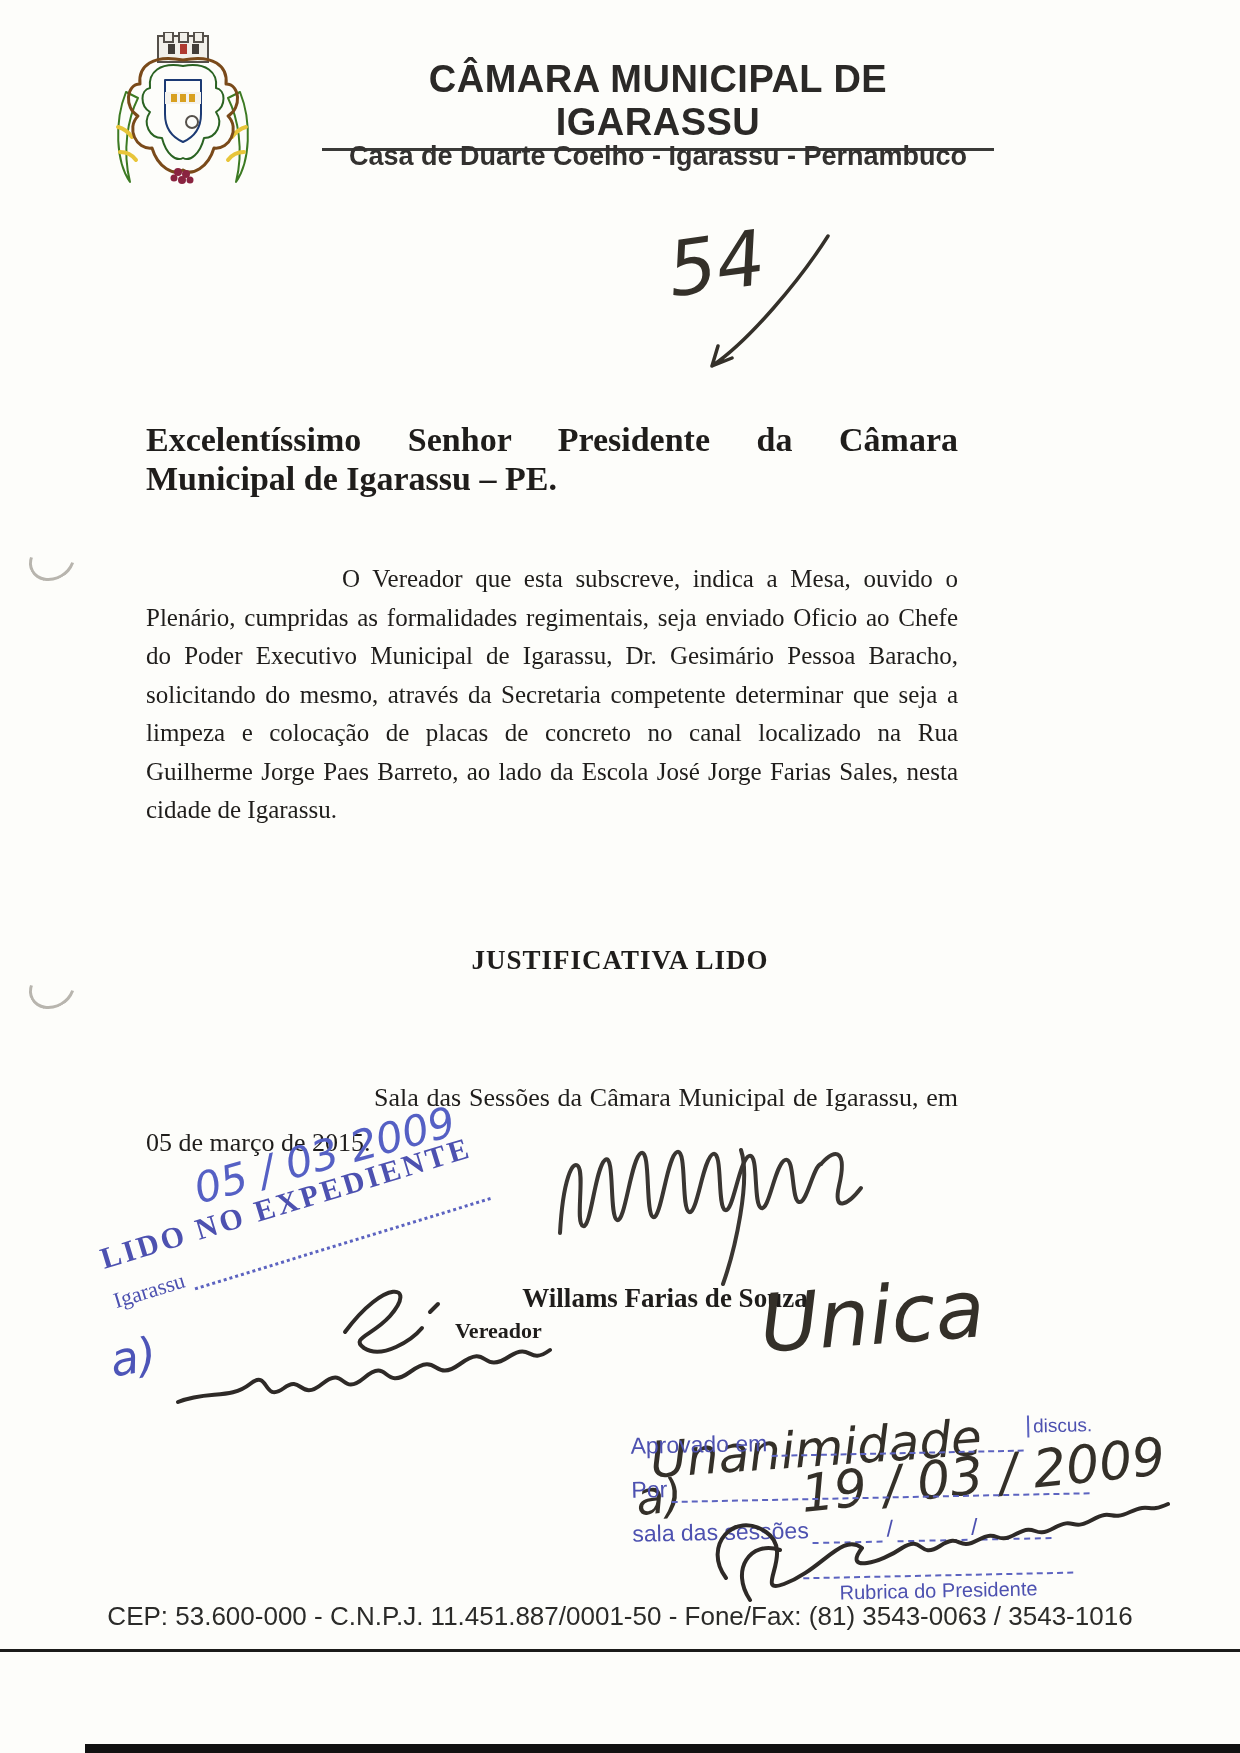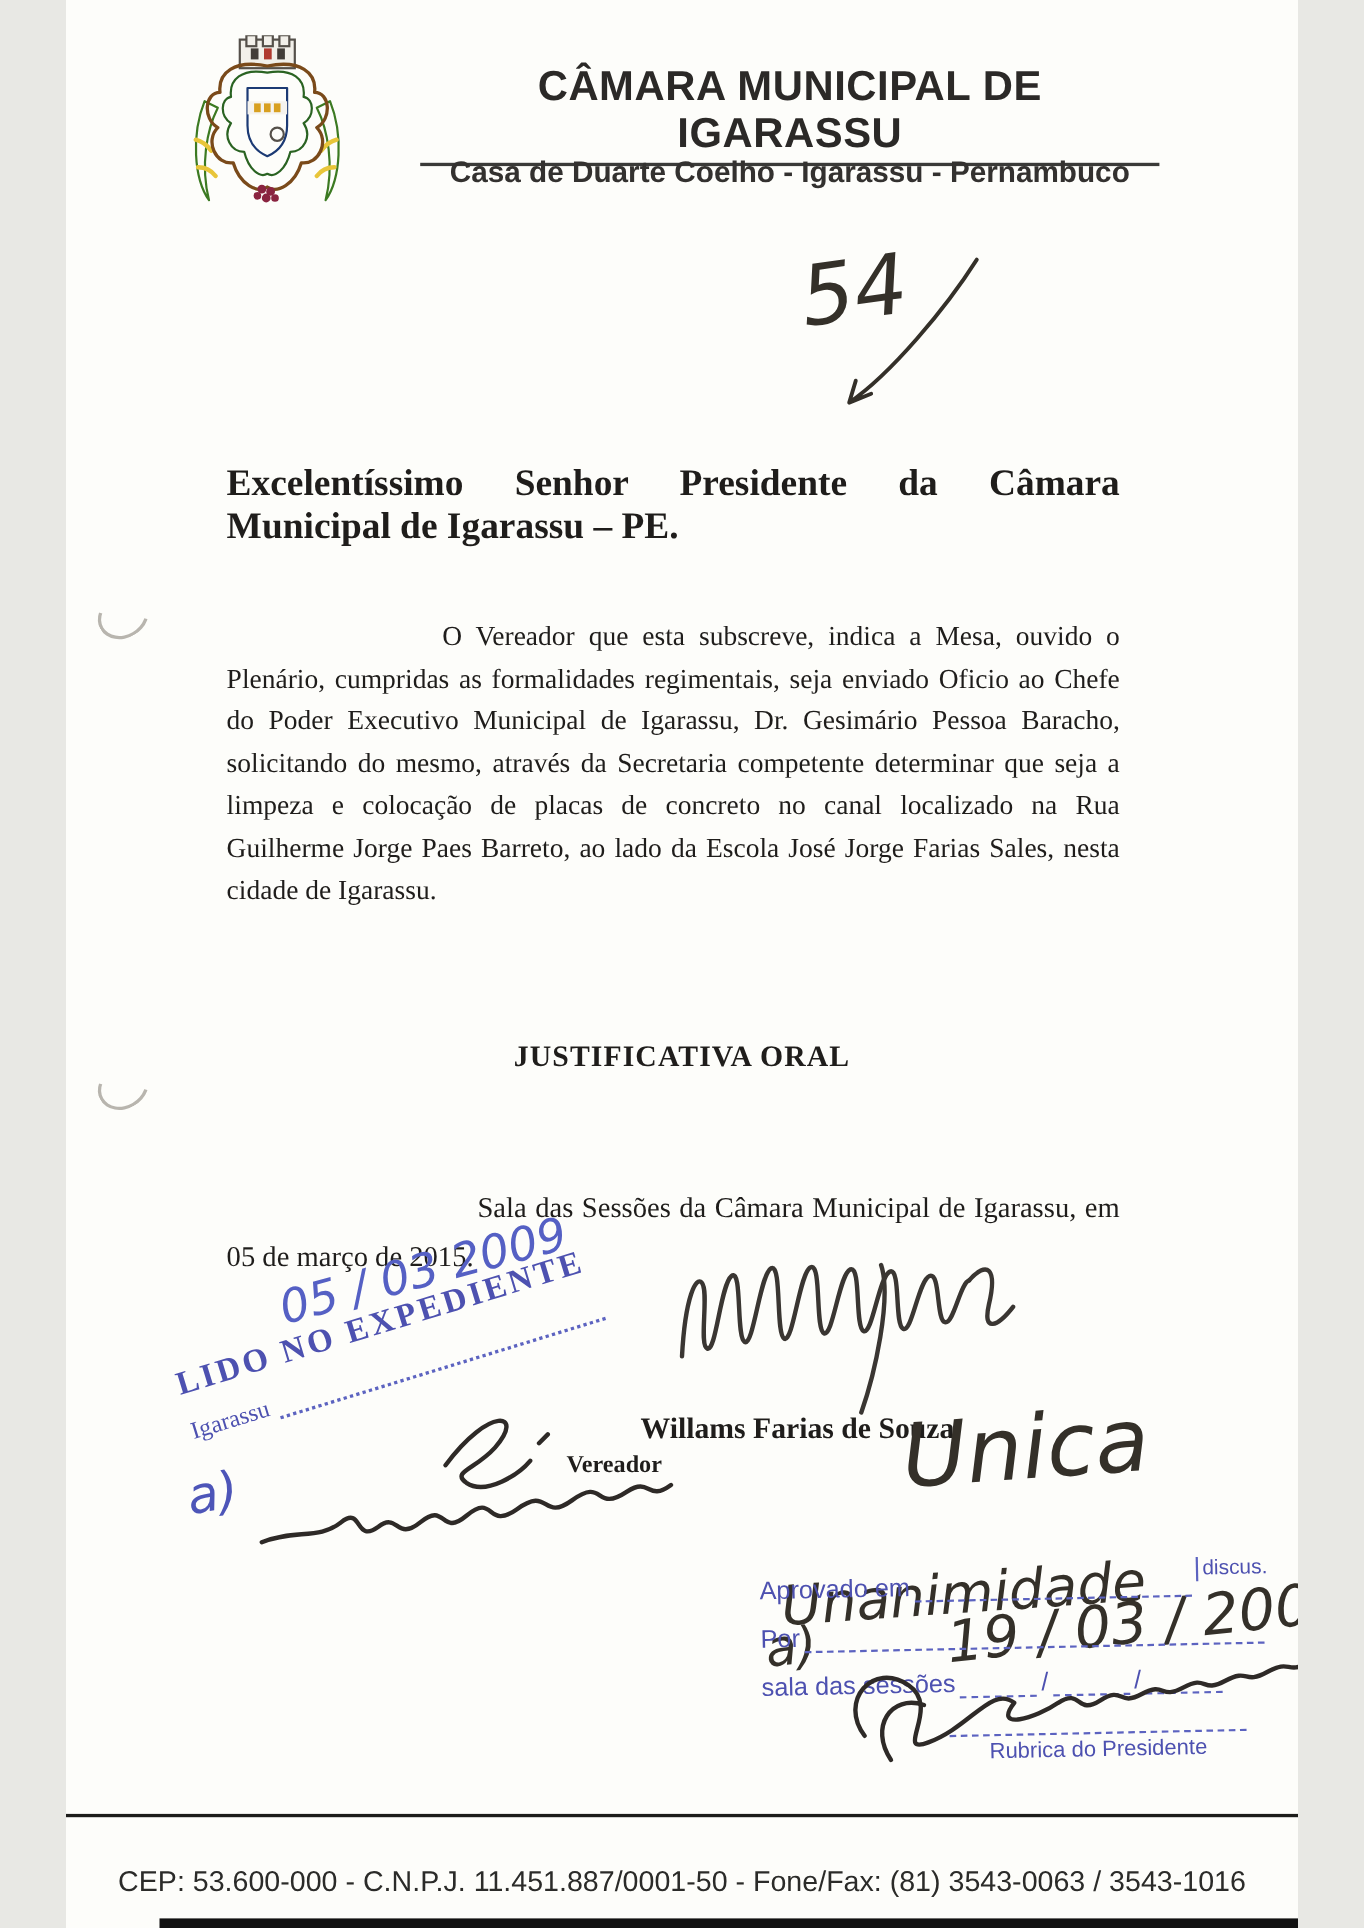--- a/index.html
+++ b/index.html
@@ -1,16 +1,16 @@
 <!DOCTYPE html>
 <html><head>
 <meta charset="utf-8">
 <style>
   html,body{margin:0;padding:0;background:#e8e8e4;}
-  .page{position:relative;width:1120px;height:1753px;margin:0 auto;background:#fdfdfa;overflow:hidden;
+  .page{position:relative;width:1240px;height:1753px;margin:0 auto;background:#fdfdfa;overflow:hidden;
         font-family:"Liberation Serif",serif;color:#1f1d1b;}
   .abs{position:absolute;}
 
   
   .hdr-title{left:322px;top:58px;width:672px;font-family:"Liberation Sans",sans-serif;
              font-weight:bold;font-size:38px;letter-spacing:.5px;color:#2b2927;
              border-bottom:3px solid #3a3a38;padding-bottom:4px;text-align:center;}
   .hdr-sub{left:322px;top:122px;width:672px;font-family:"Liberation Sans",sans-serif;
            font-weight:bold;font-size:27px;color:#33312f;text-align:center;margin-top:19px;}
 
@@ -54,21 +54,21 @@
   .hand-a1{left:110px;top:1330px;font-size:46px;color:#4d55b8;transform:rotate(-10deg);}
   .hand-a2{left:636px;top:1470px;font-size:46px;transform:rotate(-6deg);}
 
   
   svg path{fill:none;stroke-linecap:round;stroke-linejoin:round;}
 
   
   .foot-rule{left:0;top:1649px;width:1240px;height:3px;background:#1c1c1a;}
   .foot-l1{left:0;top:1660px;width:100%;text-align:center;font-family:"Liberation Sans",sans-serif;
            font-size:26px;color:#2b2b29;}
-  .foot-l2{left:0;top:1695px;width:100%;text-align:center;font-family:"Liberation Sans",sans-serif;
+  .foot-l2{left:0;top:1601px;width:100%;text-align:center;font-family:"Liberation Sans",sans-serif;
            font-size:26px;color:#2b2b29;}
   .foot-bar{left:85px;top:1744px;width:1155px;height:9px;background:#111;}
 
   
   .punch{width:42px;height:34px;border:3px solid #b8b5ae;border-radius:50%;
          border-top-color:transparent;border-right-color:transparent;transform:rotate(-30deg);}
 </style>
 </head>
 <body>
 
@@ -116,21 +116,21 @@
   <div class="abs" style="left:660px;top:230px;width:180px;height:150px;">
     <svg width="180" height="150" viewBox="0 0 180 150">
       <path d="M168,6 C140,50 90,110 52,136 M52,136 l20,-8 M52,136 l6,-20" stroke="#343029" stroke-width="3.5"></path>
     </svg>
   </div>
 
   <div class="abs salutation">Excelentíssimo Senhor Presidente da Câmara Municipal de Igarassu – PE.</div>
 
   <div class="abs body-par">O Vereador que esta subscreve, indica a Mesa, ouvido o Plenário, cumpridas as formalidades regimentais, seja enviado Oficio ao Chefe do Poder Executivo Municipal de Igarassu, Dr. Gesimário Pessoa Baracho, solicitando do mesmo, através da Secretaria competente determinar que seja a limpeza e colocação de placas de concreto no canal localizado na Rua Guilherme Jorge Paes Barreto, ao lado da Escola José Jorge Farias Sales, nesta cidade de Igarassu.</div>
 
-  <div class="abs justif">JUSTIFICATIVA ORAL</div>
+  <div class="abs justif">JUSTIFICATIVA LIDO</div>
 
   <div class="abs closing">Sala das Sessões da Câmara Municipal de Igarassu, em 05 de março de 2015.</div>
 
   <div class="abs" style="left:545px;top:1108px;width:340px;height:180px;">
     <svg width="340" height="180" viewBox="0 0 340 180">
       <path d="M15,125 C18,70 28,52 33,58 C40,66 30,115 38,118 C46,121 50,60 60,52 C70,44 64,108 72,112 C80,116 86,50 96,45 C106,40 100,105 108,109 C116,113 122,48 132,44 C142,40 136,100 144,104 C152,108 158,50 168,46 C178,42 172,98 180,102 C188,106 194,52 204,48 C214,44 208,96 216,100 C224,104 230,56 240,52 C250,48 246,92 254,94 C262,96 268,58 276,56" stroke="#3a3632" stroke-width="4"></path>
       <path d="M196,42 C206,72 190,142 178,176" stroke="#3a3632" stroke-width="4"></path>
       <path d="M276,56 C292,38 302,44 294,78 C288,104 302,98 316,80" stroke="#3a3632" stroke-width="4"></path>
     </svg>
   </div>

